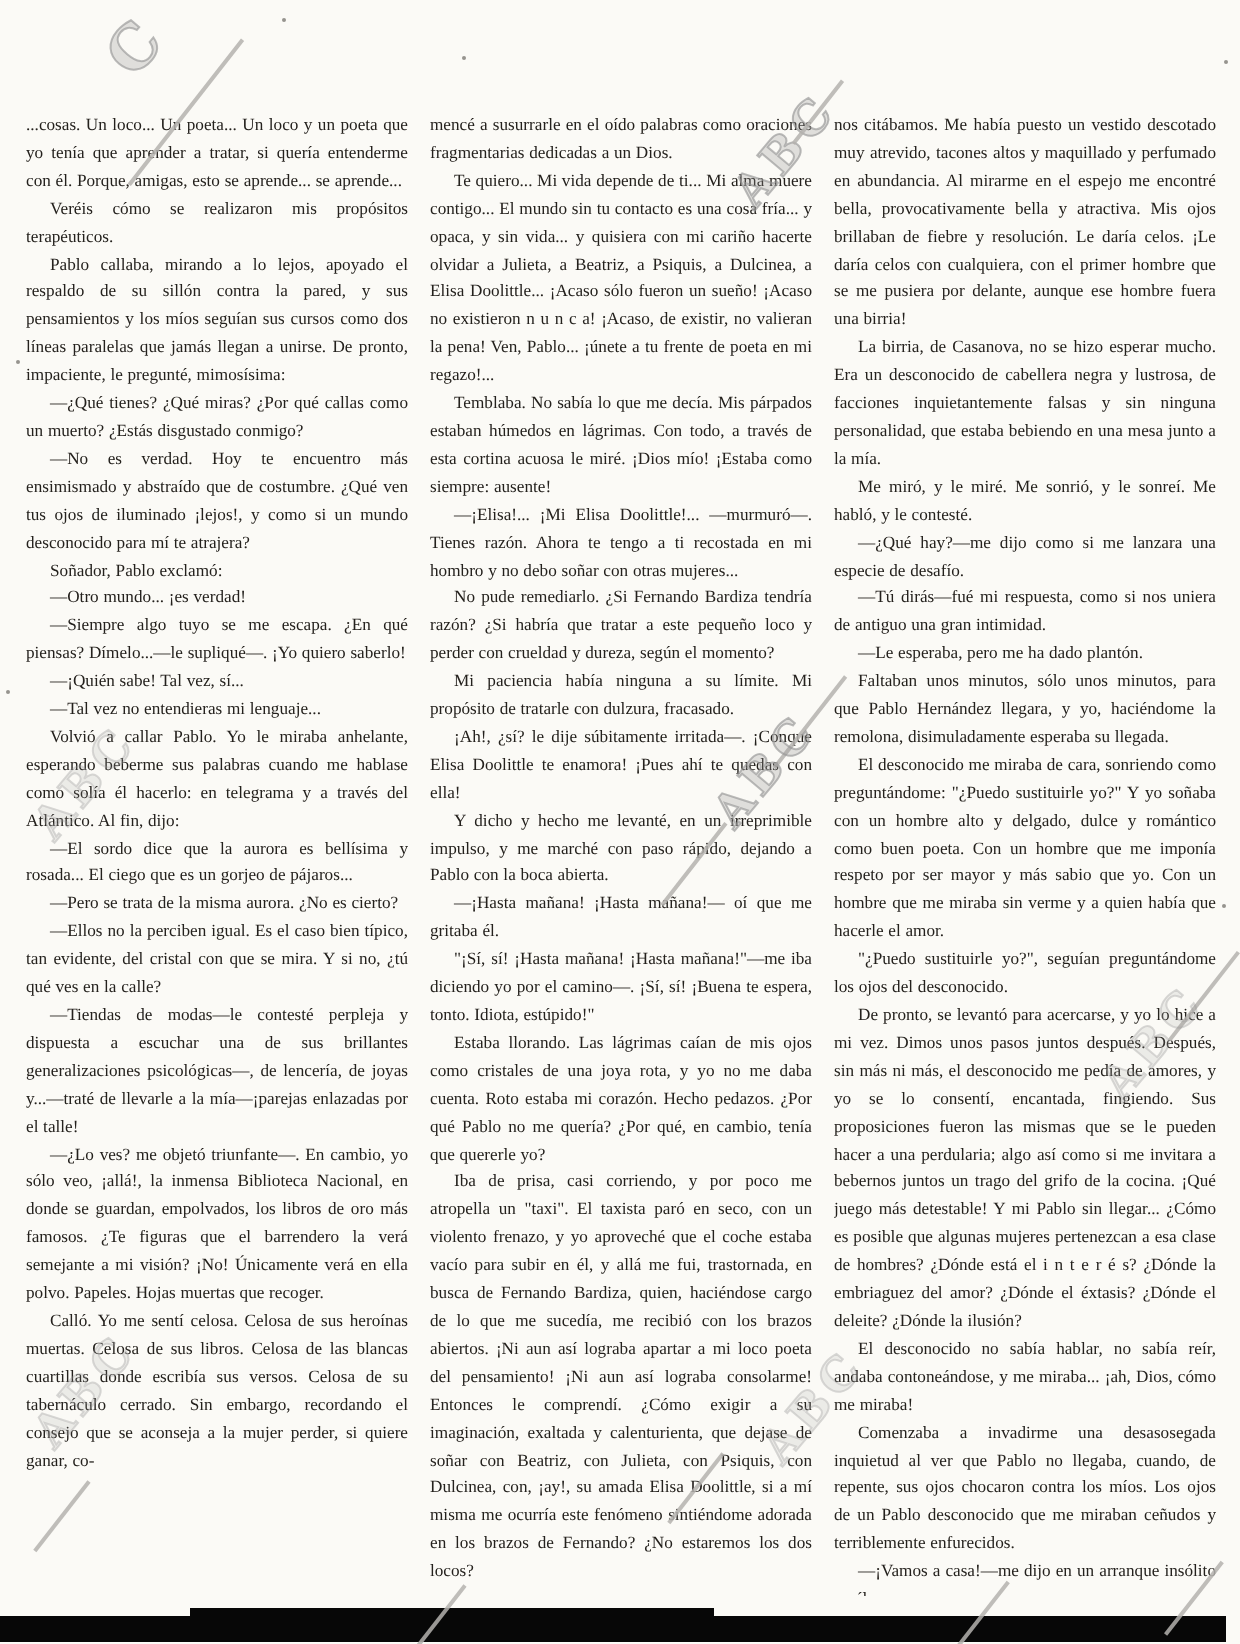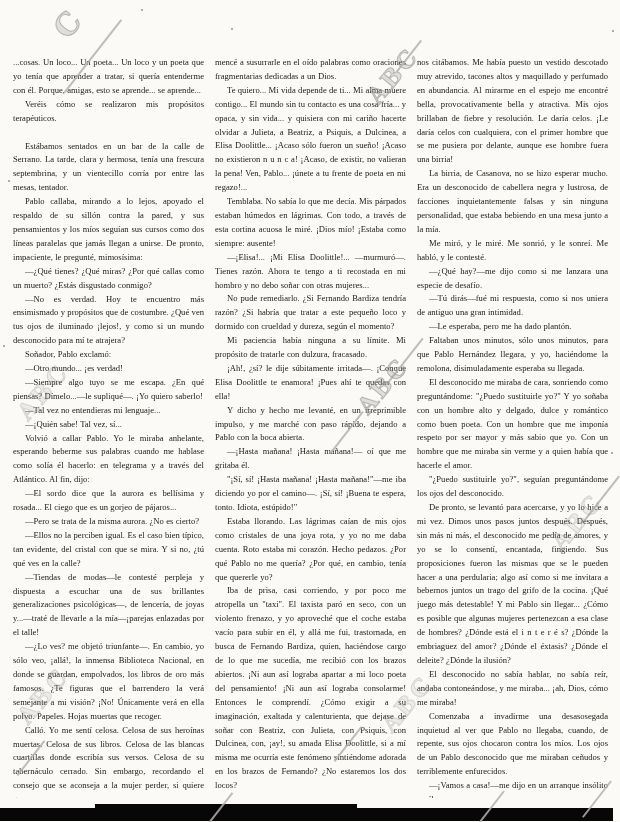--- a/index.html
+++ b/index.html
@@ -24,43 +24,42 @@
 </style>
 </head>
 <body>
 
 <div class="page">
 
   <div class="columns">
     <div class="col">
         <p class="noind">...cosas. Un loco... Un poeta... Un loco y un poeta que yo tenía que aprender a tratar, si quería entenderme con él. Porque, amigas, esto se aprende... se aprende...</p>
         <p class="">Veréis cómo se realizaron mis propósitos terapéuticos.</p>
-        <p class="gap ">Estábamos sentados en un bar de la calle de Serrano. La tarde, clara y hermosa, tenía una frescura septembrina, y un vientecillo corría por entre las mesas, tentador.</p>
         <p class="">Pablo callaba, mirando a lo lejos, apoyado el respaldo de su sillón contra la pared, y sus pensamientos y los míos seguían sus cursos como dos líneas paralelas que jamás llegan a unirse. De pronto, impaciente, le pregunté, mimosísima:</p>
         <p class="">—¿Qué tienes? ¿Qué miras? ¿Por qué callas como un muerto? ¿Estás disgustado conmigo?</p>
-        <p class="">—No es verdad. Hoy te encuentro más ensimismado y propósitos que de costumbre. ¿Qué ven tus ojos de iluminado ¡lejos!, y como si un mundo desconocido para mí te atrajera?</p>
+        <p class="">—No es verdad. Hoy te encuentro más ensimismado y abstraído que de costumbre. ¿Qué ven tus ojos de iluminado ¡lejos!, y como si un mundo desconocido para mí te atrajera?</p>
         <p class="">Soñador, Pablo exclamó:</p>
         <p class="">—Otro mundo... ¡es verdad!</p>
         <p class="">—Siempre algo tuyo se me escapa. ¿En qué piensas? Dímelo...—le supliqué—. ¡Yo quiero saberlo!</p>
+        <p class="">—¡Quién sabe! Tal vez, sí...</p>
         <p class="">—Tal vez no entendieras mi lenguaje...</p>
-        <p class="">—¡Quién sabe! Tal vez, sí...</p>
         <p class="">Volvió a callar Pablo. Yo le miraba anhelante, esperando beberme sus palabras cuando me hablase como solía él hacerlo: en telegrama y a través del Atlántico. Al fin, dijo:</p>
         <p class="">—El sordo dice que la aurora es bellísima y rosada... El ciego que es un gorjeo de pájaros...</p>
         <p class="">—Pero se trata de la misma aurora. ¿No es cierto?</p>
         <p class="">—Ellos no la perciben igual. Es el caso bien típico, tan evidente, del cristal con que se mira. Y si no, ¿tú qué ves en la calle?</p>
         <p class="">—Tiendas de modas—le contesté perpleja y dispuesta a escuchar una de sus brillantes generalizaciones psicológicas—, de lencería, de joyas y...—traté de llevarle a la mía—¡parejas enlazadas por el talle!</p>
         <p class="">—¿Lo ves? me objetó triunfante—. En cambio, yo sólo veo, ¡allá!, la inmensa Biblioteca Nacional, en donde se guardan, empolvados, los libros de oro más famosos. ¿Te figuras que el barrendero la verá semejante a mi visión? ¡No! Únicamente verá en ella polvo. Papeles. Hojas muertas que recoger.</p>
         <p class="">Calló. Yo me sentí celosa. Celosa de sus heroínas muertas. Celosa de sus libros. Celosa de las blancas cuartillas donde escribía sus versos. Celosa de su tabernáculo cerrado. Sin embargo, recordando el consejo que se aconseja a la mujer perder, si quiere ganar, co-</p>
       </div>
     <div class="col">
         <p class="noind">mencé a susurrarle en el oído palabras como oraciones fragmentarias dedicadas a un Dios.</p>
         <p class="">Te quiero... Mi vida depende de ti... Mi alma muere contigo... El mundo sin tu contacto es una cosa fría... y opaca, y sin vida... y quisiera con mi cariño hacerte olvidar a Julieta, a Beatriz, a Psiquis, a Dulcinea, a Elisa Doolittle... ¡Acaso sólo fueron un sueño! ¡Acaso no existieron n u n c a! ¡Acaso, de existir, no valieran la pena! Ven, Pablo... ¡únete a tu frente de poeta en mi regazo!...</p>
         <p class="">Temblaba. No sabía lo que me decía. Mis párpados estaban húmedos en lágrimas. Con todo, a través de esta cortina acuosa le miré. ¡Dios mío! ¡Estaba como siempre: ausente!</p>
         <p class="">—¡Elisa!... ¡Mi Elisa Doolittle!... —murmuró—. Tienes razón. Ahora te tengo a ti recostada en mi hombro y no debo soñar con otras mujeres...</p>
-        <p class="">No pude remediarlo. ¿Si Fernando Bardiza tendría razón? ¿Si habría que tratar a este pequeño loco y dormido con crueldad y dureza, según el momento?</p>
+        <p class="">No pude remediarlo. ¿Si Fernando Bardiza tendría razón? ¿Si habría que tratar a este pequeño loco y perder con crueldad y dureza, según el momento?</p>
         <p class="">Mi paciencia había ninguna a su límite. Mi propósito de tratarle con dulzura, fracasado.</p>
         <p class="">¡Ah!, ¿sí? le dije súbitamente irritada—. ¡Conque Elisa Doolittle te enamora! ¡Pues ahí te quedas con ella!</p>
         <p class="">Y dicho y hecho me levanté, en un irreprimible impulso, y me marché con paso rápido, dejando a Pablo con la boca abierta.</p>
         <p class="">—¡Hasta mañana! ¡Hasta mañana!— oí que me gritaba él.</p>
         <p class="">"¡Sí, sí! ¡Hasta mañana! ¡Hasta mañana!"—me iba diciendo yo por el camino—. ¡Sí, sí! ¡Buena te espera, tonto. Idiota, estúpido!"</p>
         <p class="">Estaba llorando. Las lágrimas caían de mis ojos como cristales de una joya rota, y yo no me daba cuenta. Roto estaba mi corazón. Hecho pedazos. ¿Por qué Pablo no me quería? ¿Por qué, en cambio, tenía que quererle yo?</p>
         <p class="">Iba de prisa, casi corriendo, y por poco me atropella un "taxi". El taxista paró en seco, con un violento frenazo, y yo aproveché que el coche estaba vacío para subir en él, y allá me fui, trastornada, en busca de Fernando Bardiza, quien, haciéndose cargo de lo que me sucedía, me recibió con los brazos abiertos. ¡Ni aun así lograba apartar a mi loco poeta del pensamiento! ¡Ni aun así lograba consolarme! Entonces le comprendí. ¿Cómo exigir a su imaginación, exaltada y calenturienta, que dejase de soñar con Beatriz, con Julieta, con Psiquis, con Dulcinea, con, ¡ay!, su amada Elisa Doolittle, si a mí misma me ocurría este fenómeno sintiéndome adorada en los brazos de Fernando? ¿No estaremos los dos locos?</p>
       </div>
     <div class="col">
         <p class="noind">nos citábamos. Me había puesto un vestido descotado muy atrevido, tacones altos y maquillado y perfumado en abundancia. Al mirarme en el espejo me encontré bella, provocativamente bella y atractiva. Mis ojos brillaban de fiebre y resolución. Le daría celos. ¡Le daría celos con cualquiera, con el primer hombre que se me pusiera por delante, aunque ese hombre fuera una birria!</p>

